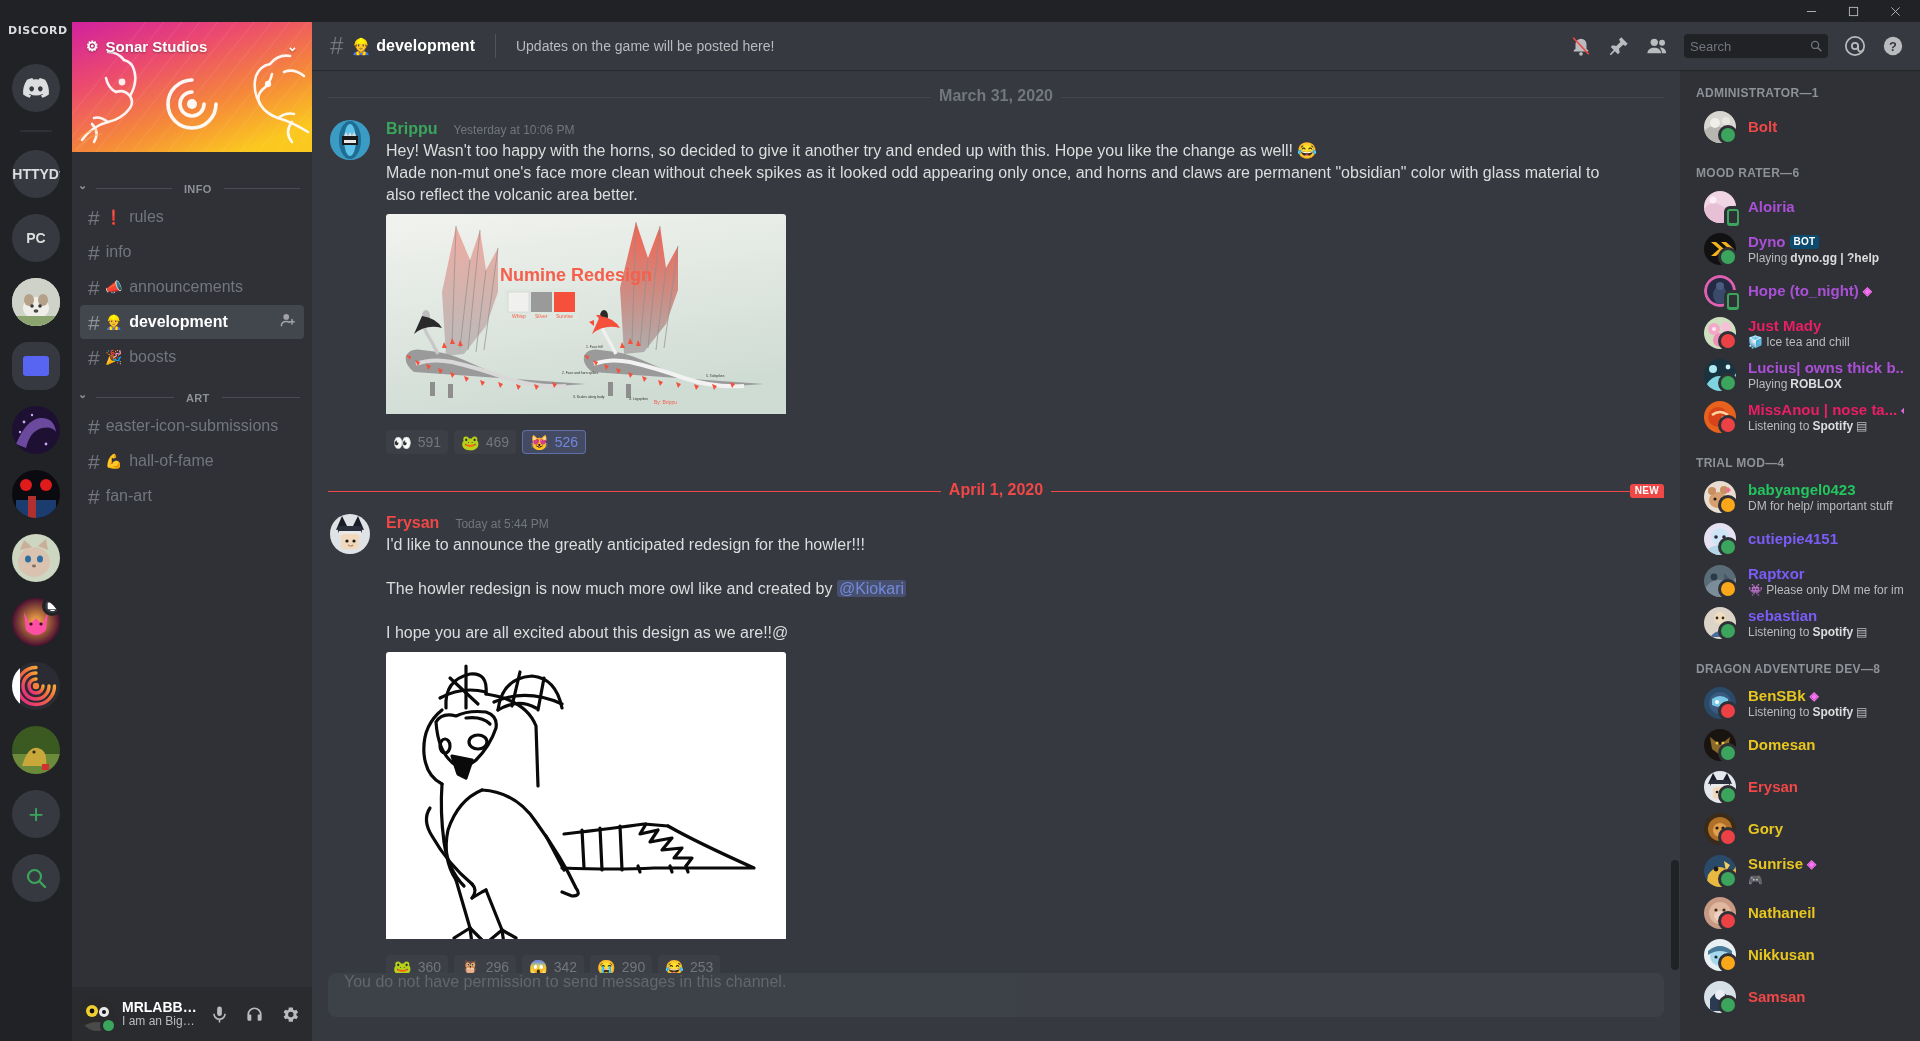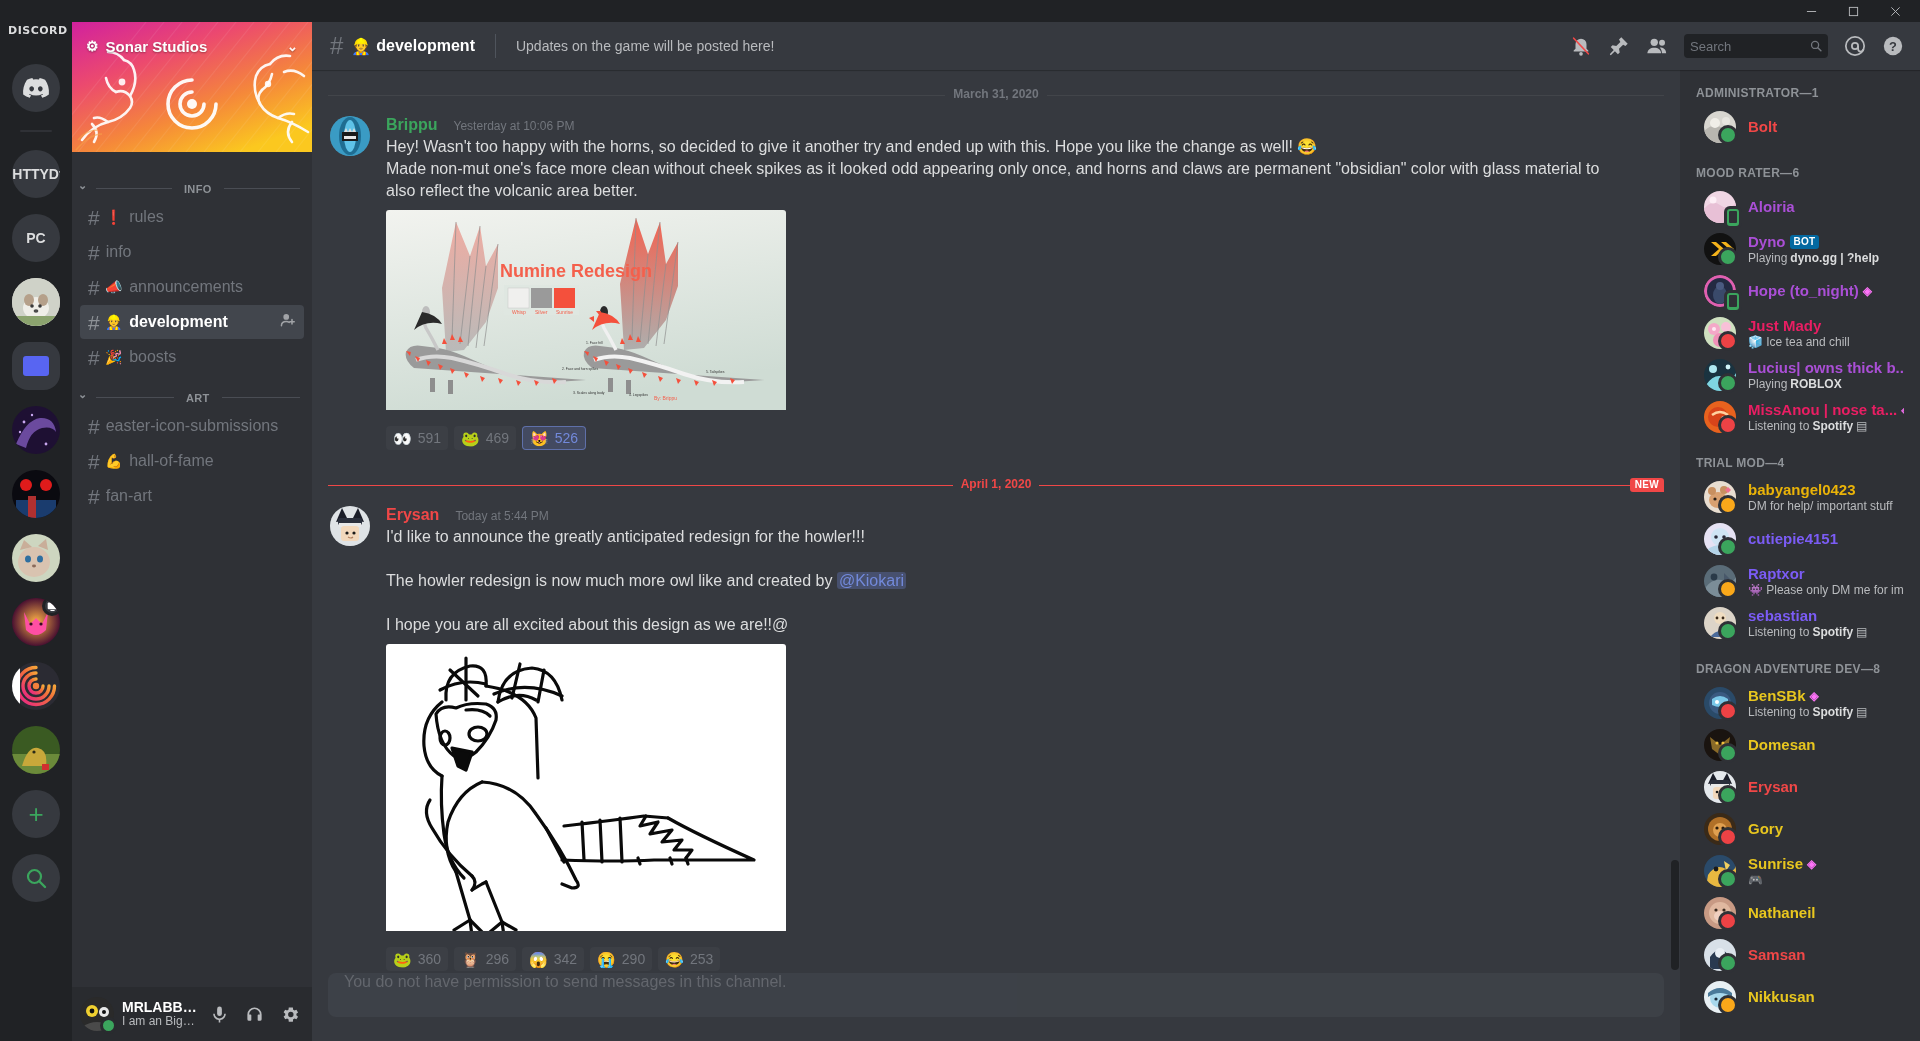--- a/index.html
+++ b/index.html
@@ -139,21 +139,21 @@
     flex: 1 1 auto; position: relative; overflow: hidden; padding-bottom: 0;
     display: flex; flex-direction: column;
   }
   .msg-scroll { flex: 1 1 auto; overflow: hidden; position: relative; padding-bottom: 8px; }
 
   .divider {
     display: flex; align-items: center; margin: 18px 16px 0 16px; position: relative;
   }
   .divider .ln { flex: 1 1 auto; height: 1px; background: #42454a; }
   .divider .lbl {
-    padding: 0 8px; color: #72767d; font-size: 12px; font-weight: 600;
+    padding: 0 8px; color: #72767d; font-size: 16px; font-weight: 600;
     transform: translateY(-1px);
   }
   .divider.new .ln { background: #f04747; }
   .divider.new .lbl { color: #f04747; }
   .newpill {
     position: absolute; right: 0; top: 50%; transform: translateY(-50%);
     background: #f04747; color: #fff; font-size: 10px; font-weight: 700;
     padding: 1px 5px 2px 5px; border-radius: 3px 3px 0 3px; letter-spacing: .3px;
   }
 
@@ -221,21 +221,21 @@
     border-radius: 3px; background: #3ba55d; box-shadow: 0 0 0 3px #2f3136;
   }
   .m-dot.mobile::after {
     content: ''; position: absolute; inset: 2px 2px 3px 2px; background: #2f3136; border-radius: 1px;
   }
   .m-meta { min-width: 0; flex: 1 1 auto; line-height: 1.2; }
   .m-name { font-size: 15px; font-weight: 600; white-space: nowrap; overflow: hidden; text-overflow: ellipsis; display: flex; align-items: center; gap: 4px; }
   .m-status { color: #b9bbbe; font-size: 12px; white-space: nowrap; overflow: hidden; text-overflow: ellipsis; display: flex; align-items: center; gap: 3px; }
   .m-status b { color: #dcddde; font-weight: 600; }
   .bot-tag {
-    background: #0369a1; color: #fff; font-size: 10px; font-weight: 600; border-radius: 3px;
+    background: #0c4a6e; color: #fff; font-size: 10px; font-weight: 600; border-radius: 3px;
     padding: 1px 4px; letter-spacing: .2px; line-height: 1.2;
   }
   .boost { color: #ff73fa; font-size: 12px; }
 </style>
 </head>
 <body>
 
 <div class="app">
 
   <div class="titlebar">
@@ -1045,21 +1045,21 @@
                       <ellipse cx="14" cy="19" rx="9" ry="8" fill="#d8a070"></ellipse>
                       <circle cx="8" cy="10" r="4" fill="#c89060"></circle>
                       <circle cx="20" cy="9" r="4" fill="#c89060"></circle>
                       <circle cx="11" cy="18" r="1.6" fill="#2a2018"></circle>
                       <circle cx="18" cy="18" r="1.6" fill="#2a2018"></circle>
                       <path d="M24 6 l3 3 l-3 3 l-3 -3z" fill="#f07090"></path>
                     </svg></div>
                 <div class="m-dot idle"></div>
               </div>
               <div class="m-meta">
-                <div class="m-name" style="color:#eab308">babyangel0423</div>
+                <div class="m-name" style="color:#22c55e">babyangel0423</div>
                 <div class="m-status">DM for help/ important stuff</div>
               </div>
             </div>
 
             <div class="member">
               <div class="m-av">
                 <div class="img"><svg width="32" height="32" viewBox="0 0 32 32">
                       <rect width="32" height="32" fill="#e6e2f4"></rect>
                       <circle cx="16" cy="14" r="9" fill="#cfe4f4"></circle>
                       <circle cx="12" cy="14" r="1.8" fill="#2a2a3a"></circle>
@@ -1216,47 +1216,47 @@
                 <div class="m-dot dnd"></div>
               </div>
               <div class="m-meta">
                 <div class="m-name" style="color:#e8c61f">Nathaneil</div>
               </div>
             </div>
 
             <div class="member">
               <div class="m-av">
                 <div class="img"><svg width="32" height="32" viewBox="0 0 32 32">
-                      <rect width="32" height="32" fill="#d8e0e8"></rect>
-                      <path d="M6 18 Q16 4 26 18 L26 30 L6 30z" fill="#2a3a50"></path>
-                      <circle cx="16" cy="14" r="5" fill="#e8eef4"></circle>
-                    </svg></div>
-                <div class="m-dot online"></div>
-              </div>
-              <div class="m-meta">
-                <div class="m-name" style="color:#f04747">Samsan</div>
-              </div>
-            </div>
-
-            <div class="member">
-              <div class="m-av">
-                <div class="img"><svg width="32" height="32" viewBox="0 0 32 32">
                       <rect width="32" height="32" fill="#e8f0f4"></rect>
                       <circle cx="16" cy="17" r="10" fill="#a8d8ec"></circle>
                       <path d="M4 12 Q16 2 28 12 L28 16 Q16 8 4 16z" fill="#4a7a9a"></path>
                       <circle cx="12" cy="18" r="1.6" fill="#1a2a3a"></circle>
                       <circle cx="20" cy="18" r="1.6" fill="#1a2a3a"></circle>
                     </svg></div>
                 <div class="m-dot idle"></div>
               </div>
               <div class="m-meta">
                 <div class="m-name" style="color:#e8c61f">Nikkusan</div>
               </div>
             </div>
 
+            <div class="member">
+              <div class="m-av">
+                <div class="img"><svg width="32" height="32" viewBox="0 0 32 32">
+                      <rect width="32" height="32" fill="#d8e0e8"></rect>
+                      <path d="M6 18 Q16 4 26 18 L26 30 L6 30z" fill="#2a3a50"></path>
+                      <circle cx="16" cy="14" r="5" fill="#e8eef4"></circle>
+                    </svg></div>
+                <div class="m-dot online"></div>
+              </div>
+              <div class="m-meta">
+                <div class="m-name" style="color:#f04747">Samsan</div>
+              </div>
+            </div>
+
           </div>
         </div>
 
       </div>
     </div>
 
   </div>
 </div>
 
 </body></html>

